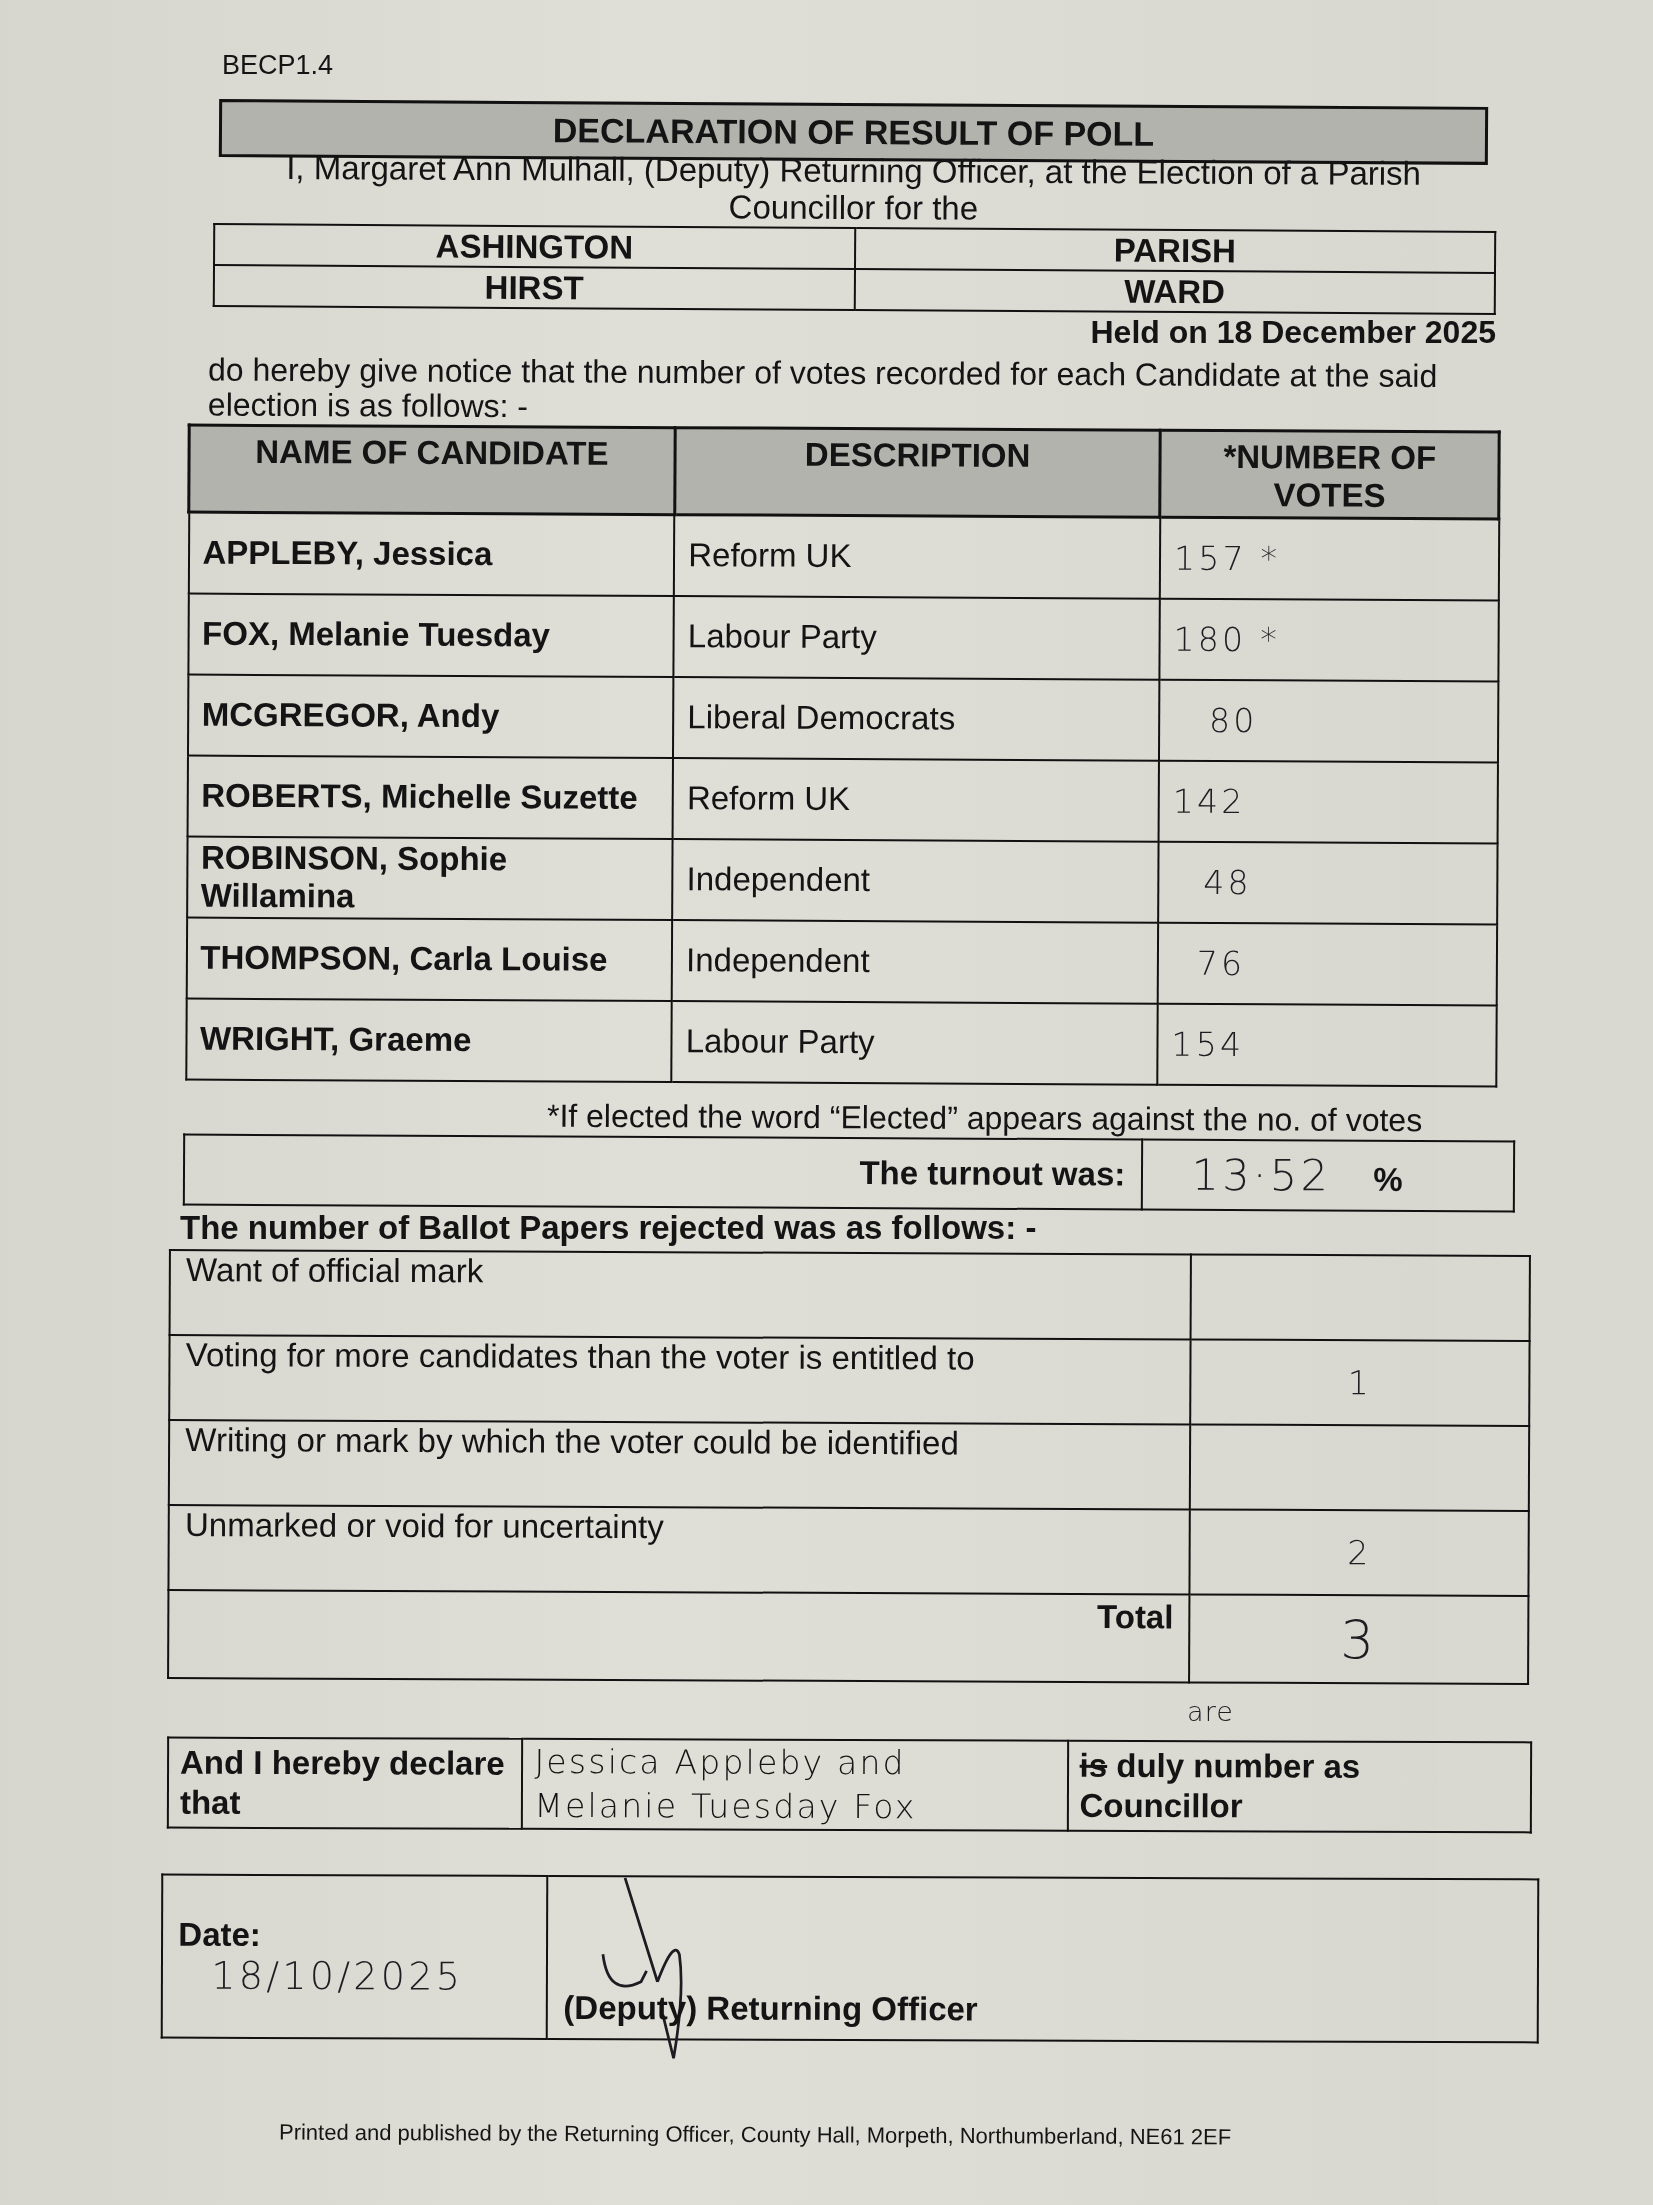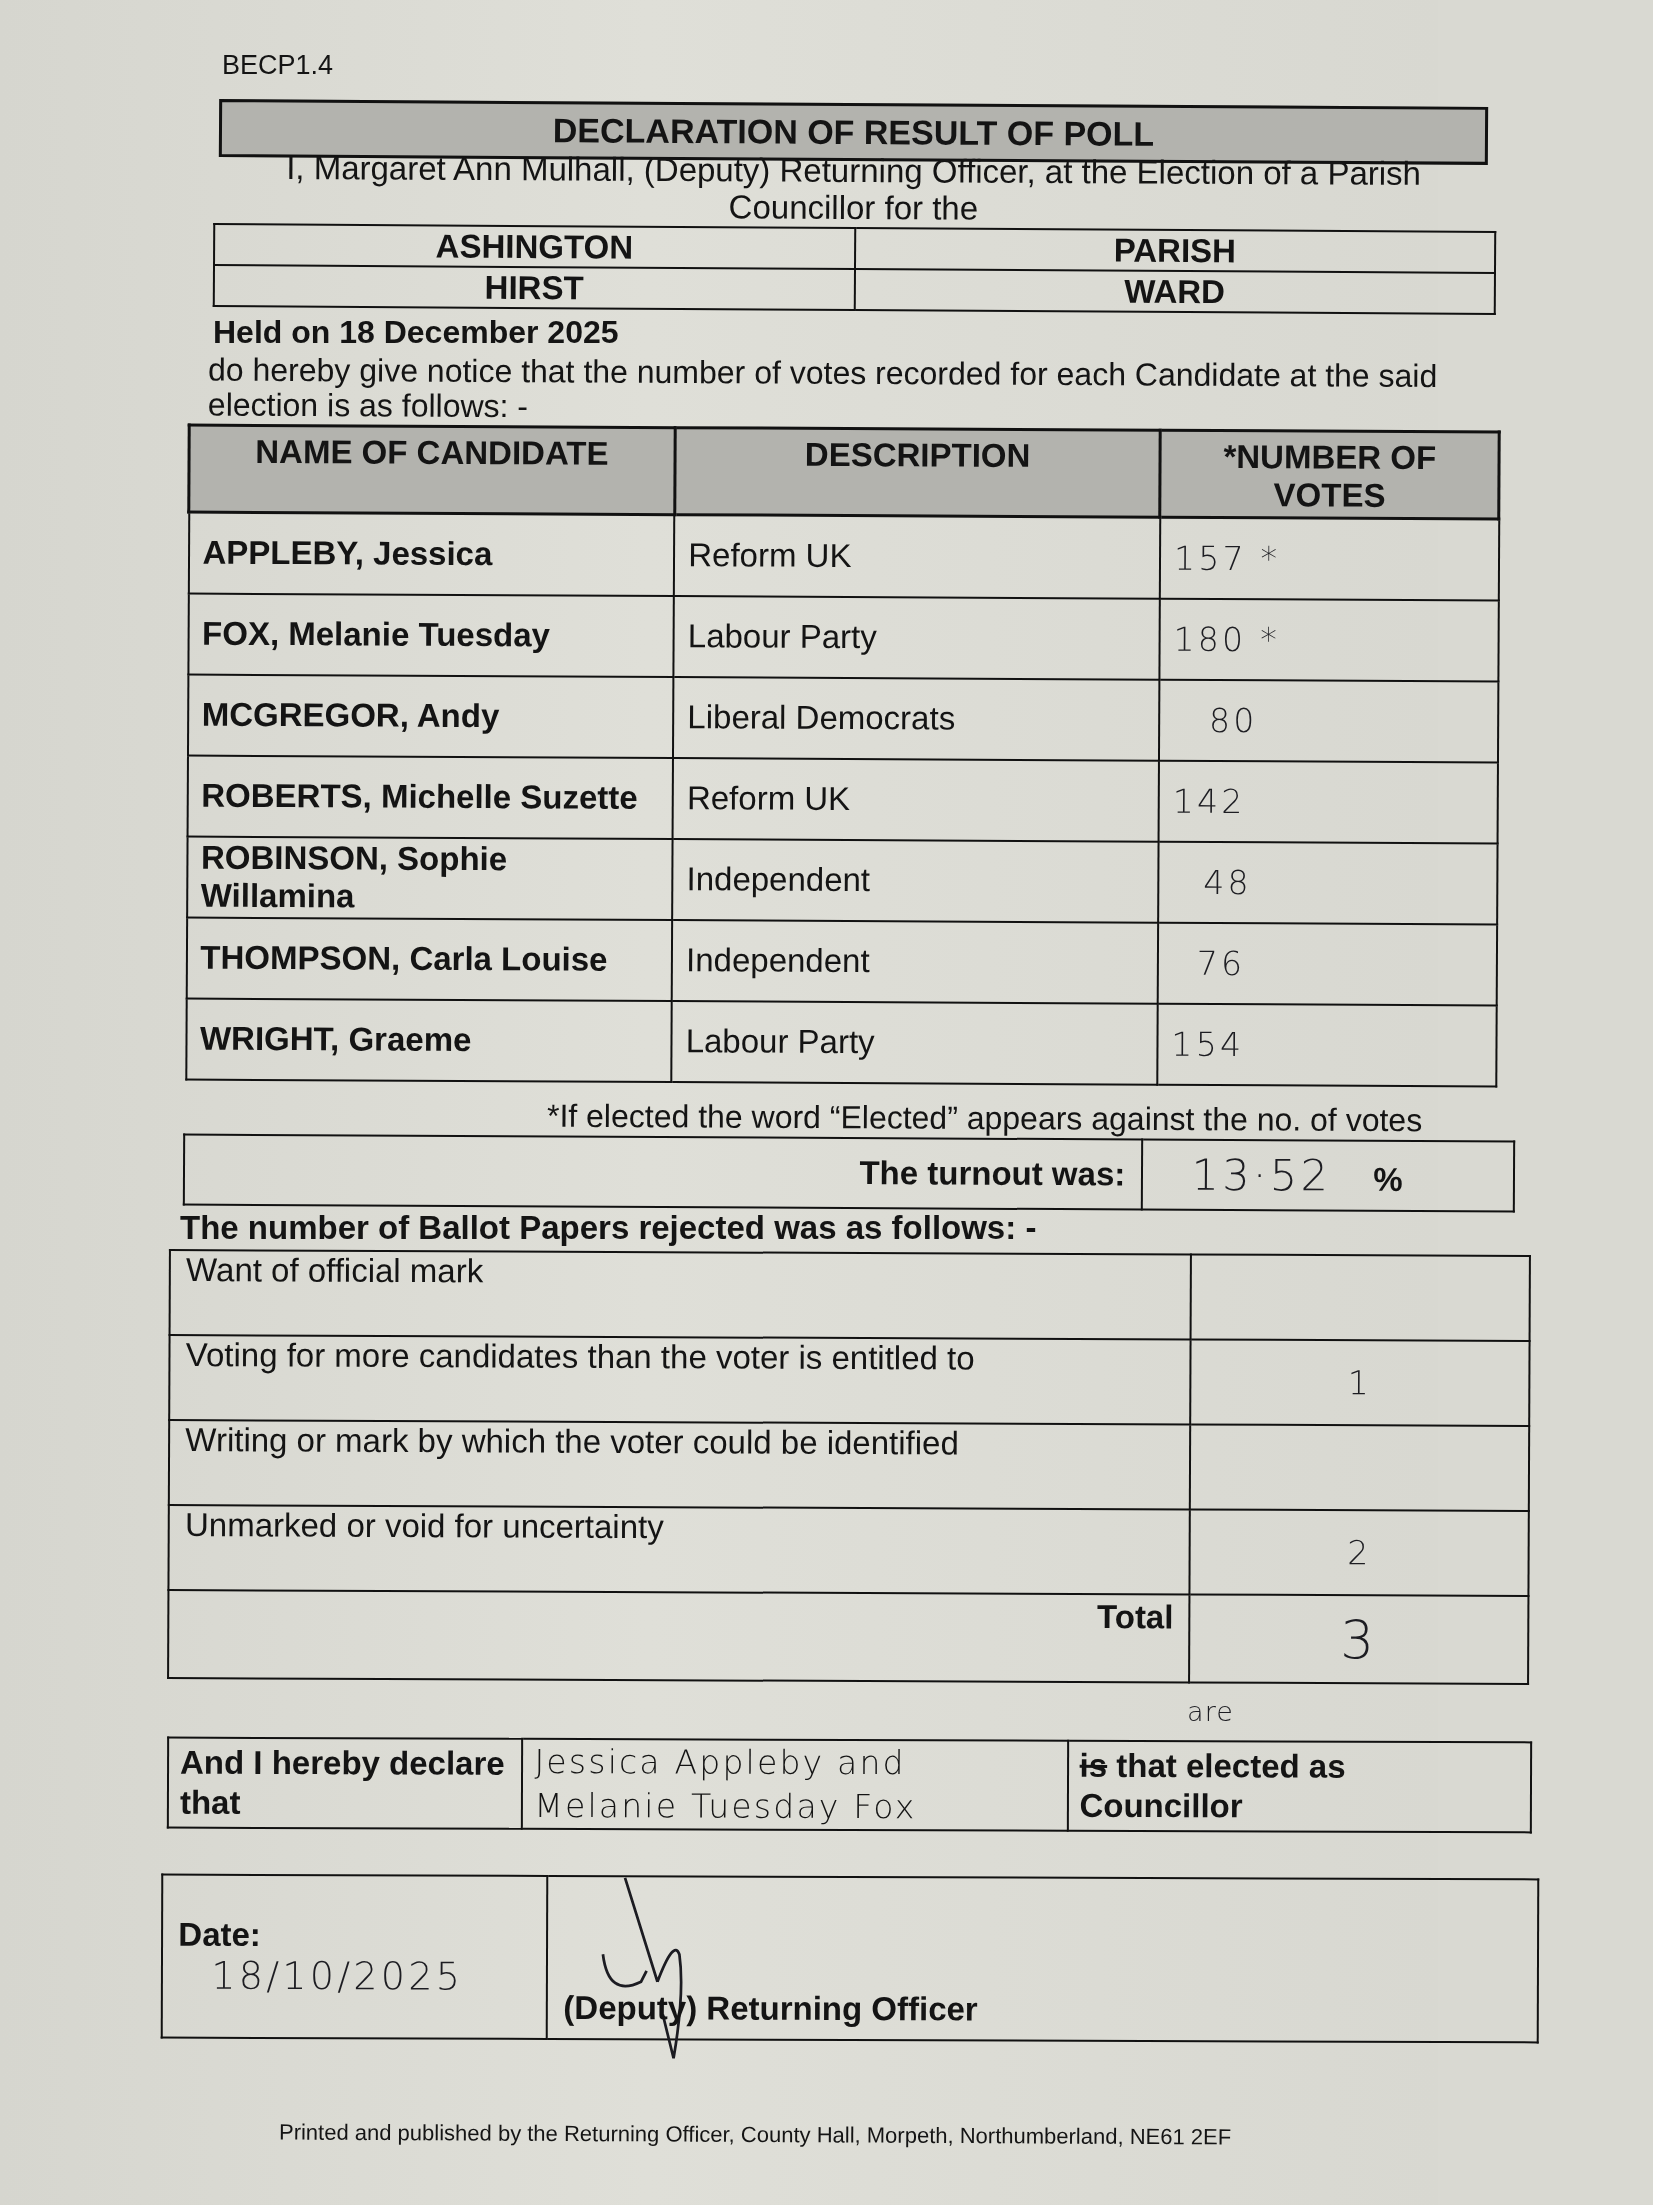--- a/index.html
+++ b/index.html
@@ -20,21 +20,21 @@
   .title-bar {
     left: 219px; top: 103px; width: 1269px; height: 58px;
     background: #b3b3ae; border: 3.3px solid #111; box-sizing: border-box;
     display: flex; align-items: center; justify-content: center;
     font-weight: bold; font-size: 34px; transform: rotate(0.35deg);
   }
   .intro { left: 208px; top: 152px; width: 1291px; text-align: center; font-size: 33px; line-height: 37px; transform: rotate(0.3deg); }
   table { border-collapse: collapse; }
   .area-table { left: 213px; top: 227px; width: 1283px; transform: rotate(0.35deg); }
   .area-table td { border: 2.7px solid #111; font-weight: bold; font-size: 33px; text-align: center; height: 39px; padding: 0; }
-  .held { left: 213px; top: 314px; width: 1283px; text-align: left; font-weight: bold; font-size: 32px; }
+  .held { left: 213px; top: 314px; width: 1283px; text-align: right; font-weight: bold; font-size: 32px; }
   .notice { left: 208px; top: 356px; width: 1313px; font-size: 32px; line-height: 35px; transform: rotate(0.3deg); }
   .cand-table { left: 186px; top: 427px; width: 1313px; transform: rotate(0.3deg); }
   .cand-table th { background: #b3b3ae; border: 3.3px solid #111; font-size: 33px; font-weight: bold; height: 77px; vertical-align: top; padding-top: 5.5px; }
   .cand-table td { border: 2.7px solid #111; height: 79px; font-size: 33px; padding: 0 13px; }
   .cand-table td.name { font-weight: bold; }
   .hand { font-family: "DejaVu Sans", sans-serif; font-weight: 300; font-size: 43px; letter-spacing: 3.3px; color: #1d1d22; }
   .footnote { left: 547px; top: 1100px; font-size: 32px; transform: rotate(0.3deg); }
   .turnout-table { left: 183px; top: 1137px; width: 1332px; transform: rotate(0.3deg); }
   .turnout-table td { border: 2.7px solid #111; height: 66px; font-size: 33px; }
   .rej-heading { left: 180px; top: 1209px; font-weight: bold; font-size: 33px; text-align: center; }
@@ -170,21 +170,21 @@
 
   <table class="abs declare-table">
     <tbody>
         <tr>
       <td style="width:26%; font-weight:bold; line-height:40px">And I hereby declare that</td>
       <td class="script" style="width:40%">
         <div>Jessica Appleby and</div>
         <div>Melanie Tuesday Fox</div>
       </td>
       <td style="font-weight:bold; line-height:40px">
-        <span class="strike">is</span><span> that elected as</span><br>
+        <span class="strike">is</span><span> duly number as</span><br>
         <span>Councillor</span>
       </td>
     </tr>
   </tbody>
     </table>
 
   <table class="abs sign-table">
     <tbody>
         <tr>
       <td style="width:28%">

